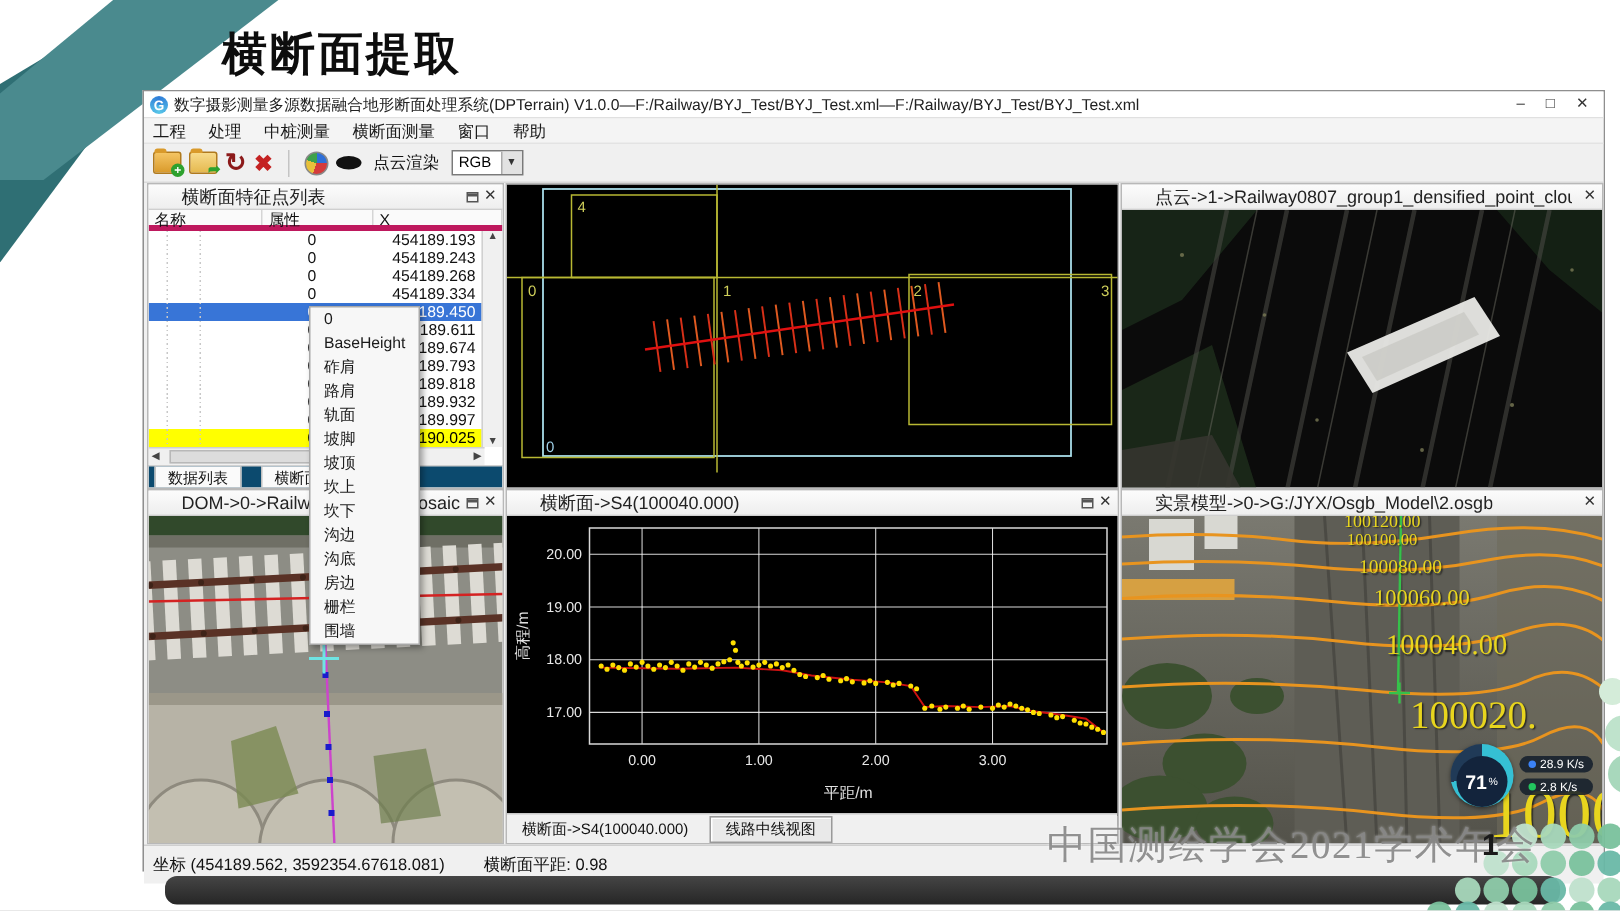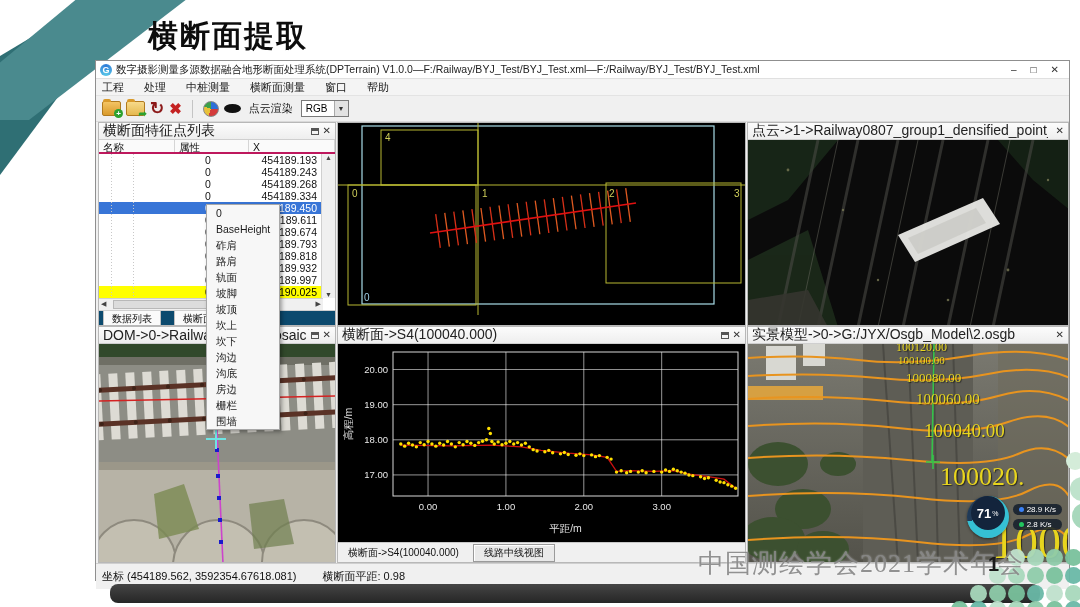--- a/index.html
+++ b/index.html
@@ -19,57 +19,57 @@
     background:linear-gradient(#454545,#262626); z-index:10; }
   .corner-dot { position:absolute; border-radius:50%; z-index:30; }
 
   
   .app { position:absolute; left:95px; top:60px; width:975px; height:521px; background:#f0f0f0; border:1px solid #8f8f8f; z-index:5; }
   .titlebar { position:absolute; left:0; top:0; width:100%; height:18px; background:#ffffff; display:flex; align-items:center; padding:0 4px; border-bottom:1px solid #e0e0e0; }
   .app-icon { width:12px; height:12px; border-radius:50%; background:conic-gradient(#2f7cd8,#58c6e8,#2f7cd8); color:#fff; font-size:9px; font-weight:bold; text-align:center; line-height:12px; margin-right:4px; flex:none; }
   .app-title { font-size:10.5px; color:#222; white-space:nowrap; overflow:hidden; flex:1 1 auto; }
   .win-btns { display:flex; gap:14px; padding:0 6px; flex:none; }
   .win-btns span { font-size:10px; color:#333; cursor:default; line-height:14px; }
-  .menubar { position:absolute; left:0; top:18px; width:100%; height:17px; background:#f4f4f4; display:flex; align-items:center; padding-left:6px; gap:20px; border-bottom:1px solid #e3e3e3; }
+  .menubar { position:absolute; left:0; top:18px; width:100%; height:17px; background:#f4f4f4; display:flex; align-items:center; padding-left:6px; gap:15px; border-bottom:1px solid #e3e3e3; }
   .menubar span { font-size:11px; color:#1a1a1a; }
   .toolbar { position:absolute; left:0; top:35px; width:100%; height:26px; background:#f0f0f0; display:flex; align-items:center; padding-left:6px; gap:5px; border-bottom:1px solid #dadada; }
   .tb-sep { width:1px; height:18px; background:#c4c4c4; margin:0 5px; }
   .ic-folder { position:relative; width:19px; height:15px; background:linear-gradient(#f4c463,#d99a2b); border:1px solid #b07a1e; border-radius:2px; }
   .ic-folder:before { content:""; position:absolute; left:0; top:-3px; width:8px; height:3px; background:#d99a2b; border-radius:2px 2px 0 0; }
   .badge-plus { position:absolute; right:-3px; bottom:-3px; width:9px; height:9px; background:#2da12e; color:#fff; border-radius:50%; font-size:8px; line-height:9px; text-align:center; font-weight:bold; }
   .badge-arrow { position:absolute; right:-3px; bottom:-4px; color:#2da12e; font-size:10px; font-weight:bold; }
   .ic-refresh { color:#8c1a1a; font-size:17px; font-weight:bold; line-height:17px; }
   .ic-xclose { color:#c42222; font-size:15px; font-weight:bold; }
   .ic-pie { width:16px; height:16px; border-radius:50%; background:conic-gradient(#2e6fd8 0 90deg,#d43b3b 90deg 200deg,#e8c13a 200deg 290deg,#3da14a 290deg 360deg); border:1px solid #888; }
   .ic-eye { width:17px; height:9px; background:#111; border-radius:50%; }
   .tb-label { font-size:11px; color:#111; margin-left:3px; }
   .tb-select { display:flex; align-items:center; border:1px solid #7a7a7a; background:#fff; height:17px; margin-left:3px; }
   .tb-select .val { font-size:10px; padding:0 6px 0 4px; min-width:30px; }
   .tb-select .arrow { width:14px; height:100%; background:#e2e2e2; border-left:1px solid #aaa; font-size:7px; line-height:15px; text-align:center; color:#333; }
 
   
   .panel { position:absolute; background:#fff; border:1px solid #b8b8b8; overflow:hidden; }
   .phead { height:17px; background:linear-gradient(#fcfcfc,#eeeeee); border-bottom:1px solid #cfcfcf; display:flex; align-items:center; padding:0 4px; gap:4px; }
-  .phead .ptitle { font-size:14px; color:#222; white-space:nowrap; overflow:hidden; }
+  .phead .ptitle { font-size:12px; color:#222; white-space:nowrap; overflow:hidden;margin-left:18px; }
   .phead .spacer { flex:1 1 auto; }
   .float-ic { width:8px; height:7px; border:1px solid #555; position:relative; flex:none; }
   .float-ic:before { content:""; position:absolute; left:0; top:0; width:100%; height:2px; background:#555; }
   .close-ic { font-size:10px; color:#333; line-height:10px; flex:none; }
   .pbody { position:relative; width:100%; height:calc(100% - 17px); overflow:hidden; }
 
   #panel-features { left:2px; top:61px; width:238px; height:204px; }
   #panel-plan     { left:241px; top:61px; width:409px; height:204px; }
   #panel-cloud    { left:651px; top:61px; width:322px; height:204px; }
   #panel-dom      { left:2px; top:265px; width:238px; height:237px; }
   #panel-section  { left:241px; top:265px; width:409px; height:237px; }
   #panel-model    { left:651px; top:265px; width:322px; height:237px; }
 
   
   .ftable { position:absolute; left:0; top:0; width:100%; height:100%; font-size:10.5px; color:#111; }
-  .fhead { display:flex; height:14px; border-bottom:2px solid #be185d; background:#fafafa; }
+  .fhead { display:flex; height:14px; border-bottom:4px solid #be185d; background:#fafafa; }
   .fhead div { border-right:1px solid #d5d5d5; padding-left:4px; line-height:14px; }
   .c-name { width:76px; flex:none; }
   .c-attr { width:74px; flex:none; }
   .c-x { flex:1 1 auto; }
   .frows { position:absolute; left:0; top:14px; width:224px; height:144px; overflow:hidden; }
   .frow { display:flex; height:12px; line-height:12px; }
   .frow .c-name { background-image:repeating-linear-gradient(to bottom,#c8c8c8 0 1px,transparent 1px 3px),repeating-linear-gradient(to bottom,#c8c8c8 0 1px,transparent 1px 3px);
     background-size:1px 100%,1px 100%; background-position:12px 0,34px 0; background-repeat:no-repeat; }
   .frow .c-attr { padding-left:30px; }
   .frow .c-x { text-align:right; padding-right:6px; }
@@ -93,21 +93,21 @@
   .blackview { position:absolute; inset:0; background:#000; }
 
   
   .sec-tabs { position:absolute; left:0; bottom:0; width:100%; height:20px; background:#f0f0f0; border-top:1px solid #c8c8c8; display:flex; align-items:center; gap:8px; padding-left:4px; }
   .sec-tabs .t1 { font-size:10px; color:#111; padding:1px 6px; }
   .sec-tabs .t2 { font-size:10px; color:#111; padding:1px 10px; border:1px solid #9a9a9a; background:#e9e9e9; box-shadow:inset 1px 1px 0 #fff; }
 
   
   .mileage { position:absolute; color:#e8d51e; font-family:"Liberation Serif", serif; white-space:nowrap; text-shadow:1px 1px 1px rgba(0,0,0,.6); z-index:8; }
   .net-badge { position:absolute; right:6px; top:152px; display:flex; align-items:center; gap:4px; z-index:12; }
-  .ring { width:42px; height:42px; border-radius:50%; background:conic-gradient(#35c0d4 0 258deg,#203a57 258deg 360deg); display:flex; align-items:flex-start; justify-content:center; box-shadow:0 1px 3px rgba(0,0,0,.5); }
+  .ring { width:42px; height:42px; border-radius:50%; background:conic-gradient(#35c0d4 0 258deg,#203a57 258deg 360deg); display:flex; align-items:flex-end; justify-content:center; box-shadow:0 1px 3px rgba(0,0,0,.5); }
   .ring .inner { width:34px; height:34px; border-radius:50%; background:#13243c; color:#fff; display:flex; align-items:center; justify-content:center; font-size:13px; font-weight:bold; }
   .ring .pct { font-size:7px; font-weight:normal; margin-left:1px; }
   .pills { display:flex; flex-direction:column; gap:4px; }
   .pill { background:rgba(22,32,44,.88); border-radius:8px; padding:1px 6px; font-size:8px; color:#fff; display:flex; align-items:center; gap:3px; white-space:nowrap; }
   .pill .dot { width:5px; height:5px; border-radius:50%; }
 
   .statusbar { position:absolute; left:0; top:502px; width:100%; height:26px; background:#f0f0f0; border-top:1px solid #cfcfcf; display:flex; align-items:center; padding-left:6px; }
   .statusbar span { font-size:11px; color:#111; }
   .statusbar .dist { margin-left:26px; }
 </style>

